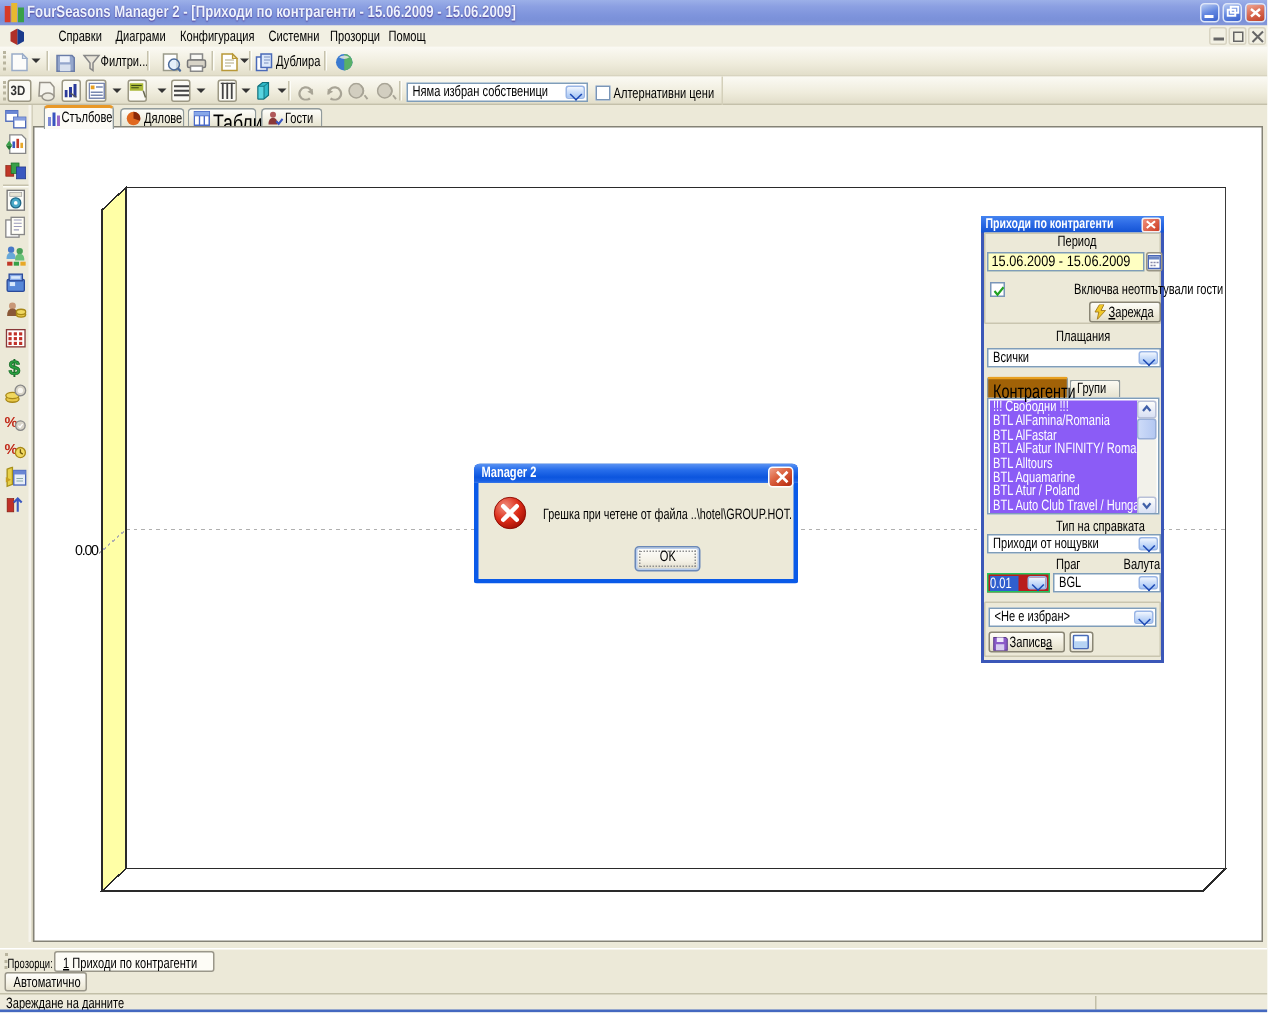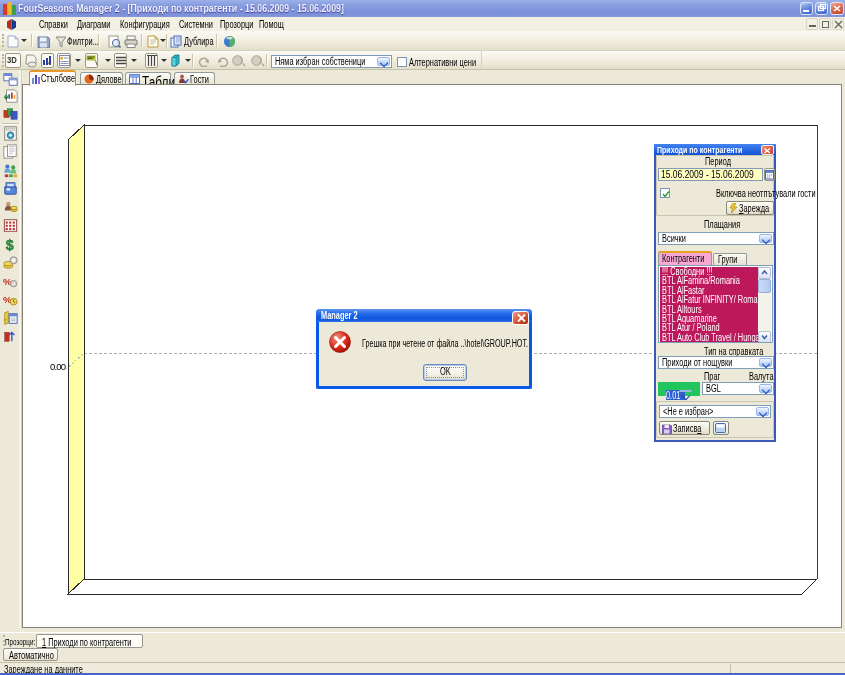--- a/index.html
+++ b/index.html
@@ -443,25 +443,25 @@
         </svg>
       <div class="abs" style="left:12px;top:1px;font-size:10px"><span class="t"><u>З</u>арежда</span></div>
     </div>
 
     <div class="plabel" style="left:3px;top:74px"><span class="t">Плащания</span></div>
     <div class="combo" style="left:2px;top:87px;width:116px;height:13px">
         <div class="ctext"><span class="t">Всички</span></div>
         <div class="cbtn"></div>
       </div>
 
-    <div class="abs" style="left:2px;top:106px;width:54px;height:14px;border:1px solid #919b9c;border-bottom:none;border-top:2px solid #e8a020;border-radius:2px 2px 0 0;background:#f9a8d4;font-size:10px;z-index:2"><span class="t" style="margin-left:3px">Контрагенти</span></div>
+    <div class="abs" style="left:2px;top:106px;width:54px;height:14px;border:1px solid #919b9c;border-bottom:none;border-top:2px solid #e8a020;border-radius:2px 2px 0 0;background:#a16207;font-size:13px;z-index:2"><span class="t" style="margin-left:3px">Контрагенти</span></div>
     <div class="abs" style="left:57px;top:108px;width:34px;height:12px;border:1px solid #919b9c;border-bottom:none;border-radius:2px 2px 0 0;background:linear-gradient(180deg,#fbfaf2,#e6e2d0);font-size:10px"><span class="t" style="margin-left:4px">Групи</span></div>
 
     <div class="abs" style="left:2px;top:120px;width:115px;height:78px;background:#fff;border:1px solid #7f9db9;overflow:hidden">
-      <div class="abs" style="left:1px;top:1px;width:99px;height:76px;background:#be185d;color:#fff;font-size:10px;line-height:9.4px">
+      <div class="abs" style="left:1px;top:1px;width:99px;height:76px;background:#8b5cf6;color:#fff;font-size:10px;line-height:9.4px">
         <div style="margin-left:2px"><span class="t">!!! Свободни !!!</span></div>
         <div style="margin-left:2px"><span class="t">BTL AlFamina/Romania</span></div>
         <div style="margin-left:2px"><span class="t">BTL AlFastar</span></div>
         <div style="margin-left:2px"><span class="t">BTL AlFatur INFINITY/ Romani</span></div>
         <div style="margin-left:2px"><span class="t">BTL Alltours</span></div>
         <div style="margin-left:2px"><span class="t">BTL Aquamarine</span></div>
         <div style="margin-left:2px"><span class="t">BTL Atur / Poland</span></div>
         <div style="margin-left:2px"><span class="t">BTL Auto Club Travel / Hunga</span></div>
         <div style="margin-left:2px"><span class="t">BTL Avangard</span></div>
       </div>
@@ -478,21 +478,21 @@
     </div>
 
     <div class="plabel" style="left:3px;top:201px"><span class="t">Тип на справката</span></div>
     <div class="combo" style="left:2px;top:211px;width:116px;height:13px">
         <div class="ctext"><span class="t">Приходи от нощувки</span></div>
         <div class="cbtn"></div>
       </div>
 
     <div class="plabel" style="left:3px;top:226px"><span class="t">Праг</span></div>
     <div class="plabel" style="left:48px;top:226px"><span class="t">Валута</span></div>
-    <div class="abs" style="left:2px;top:237px;width:42px;height:13px;background:#b91c1c;border:7px solid #22c55e">
+    <div class="abs" style="left:2px;top:237px;width:42px;height:13px;background:#b91c1c;border:1px solid #22c55e">
       <div class="abs" style="left:1px;top:1px;width:19px;height:10px;background:#2f5fce;color:#fff;font-size:10px"><span class="t">0.01</span></div>
       <div class="cbtn"></div>
     </div>
     <div class="combo" style="left:46px;top:237px;width:72px;height:13px">
         <div class="ctext"><span class="t">BGL</span></div>
         <div class="cbtn"></div>
       </div>
 
     <div class="groupbox" style="left:0px;top:256px;width:118px;height:37px"></div>
     <div class="combo" style="left:3px;top:260px;width:112px;height:13px">

